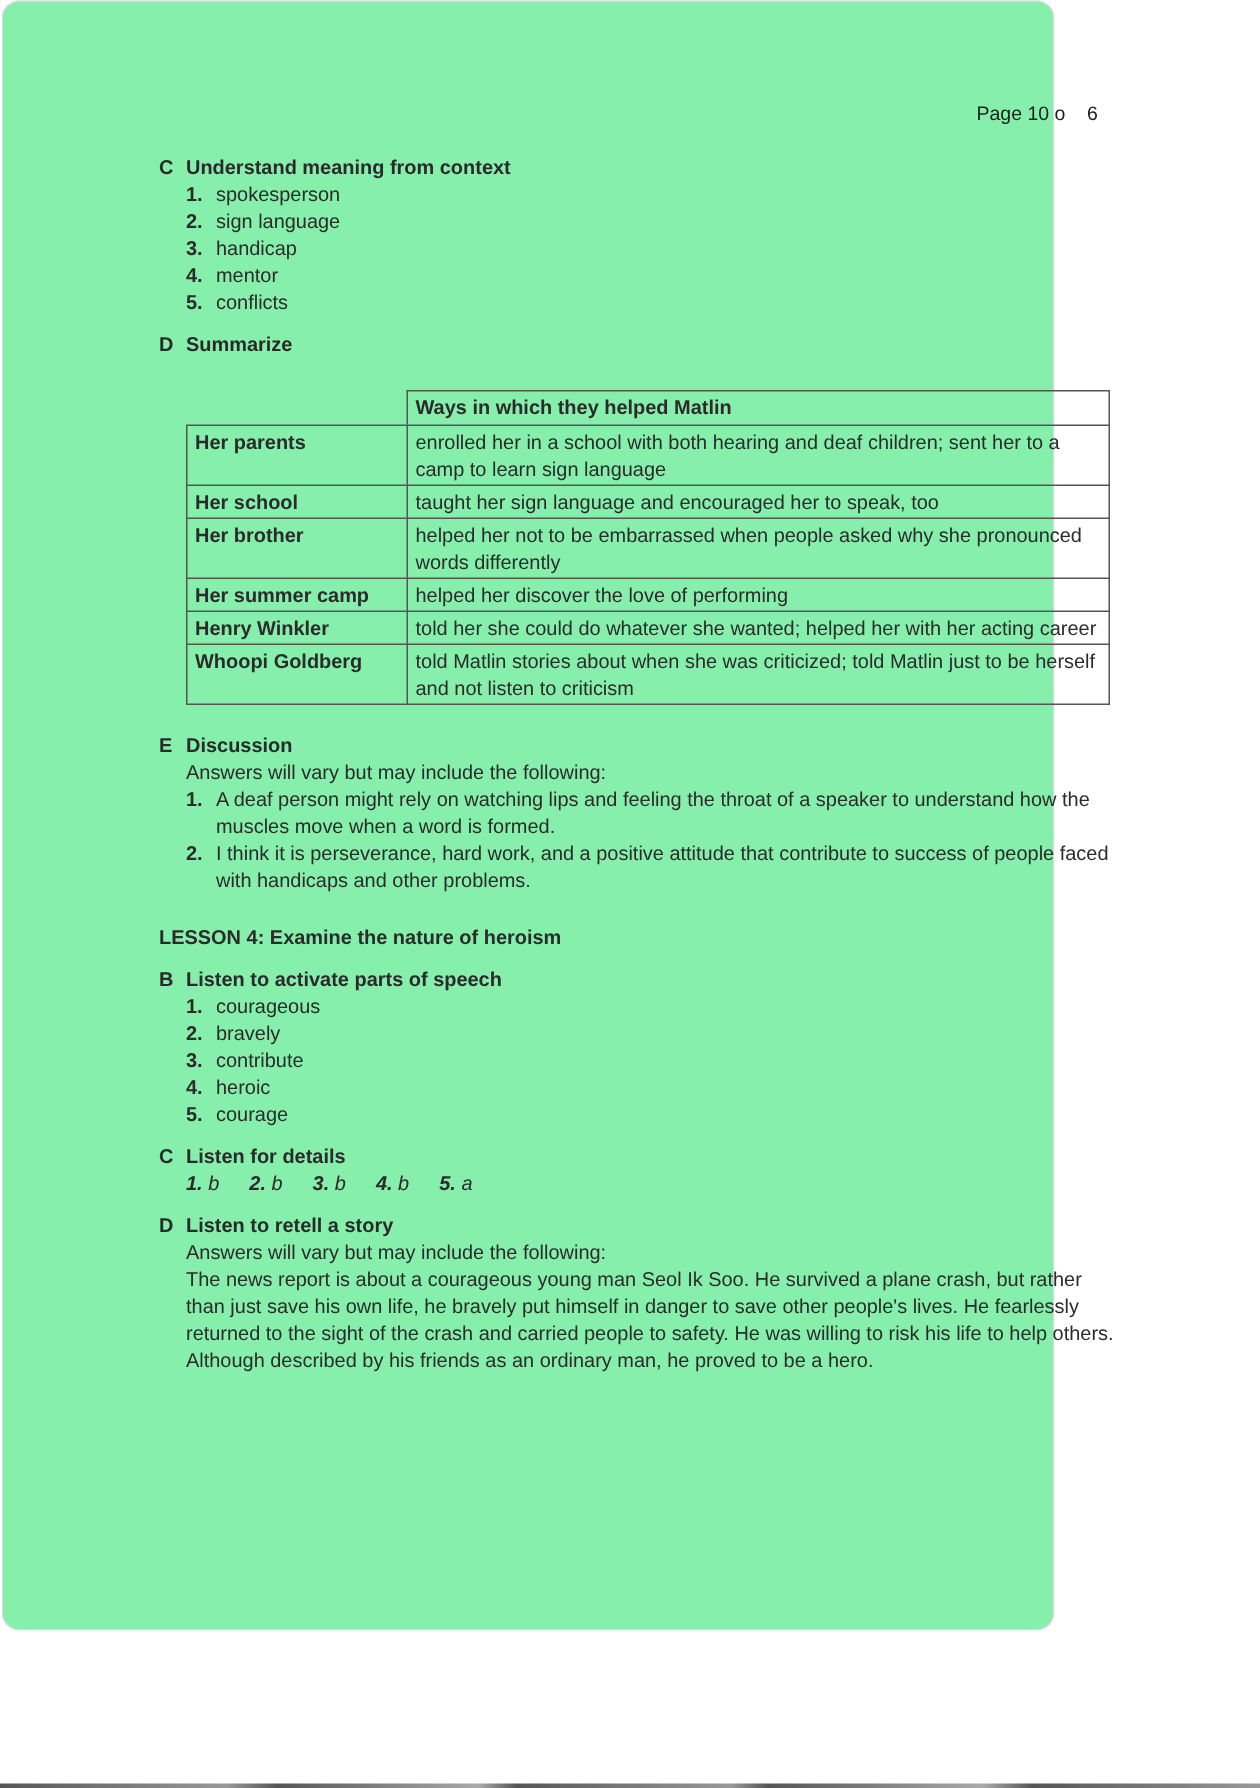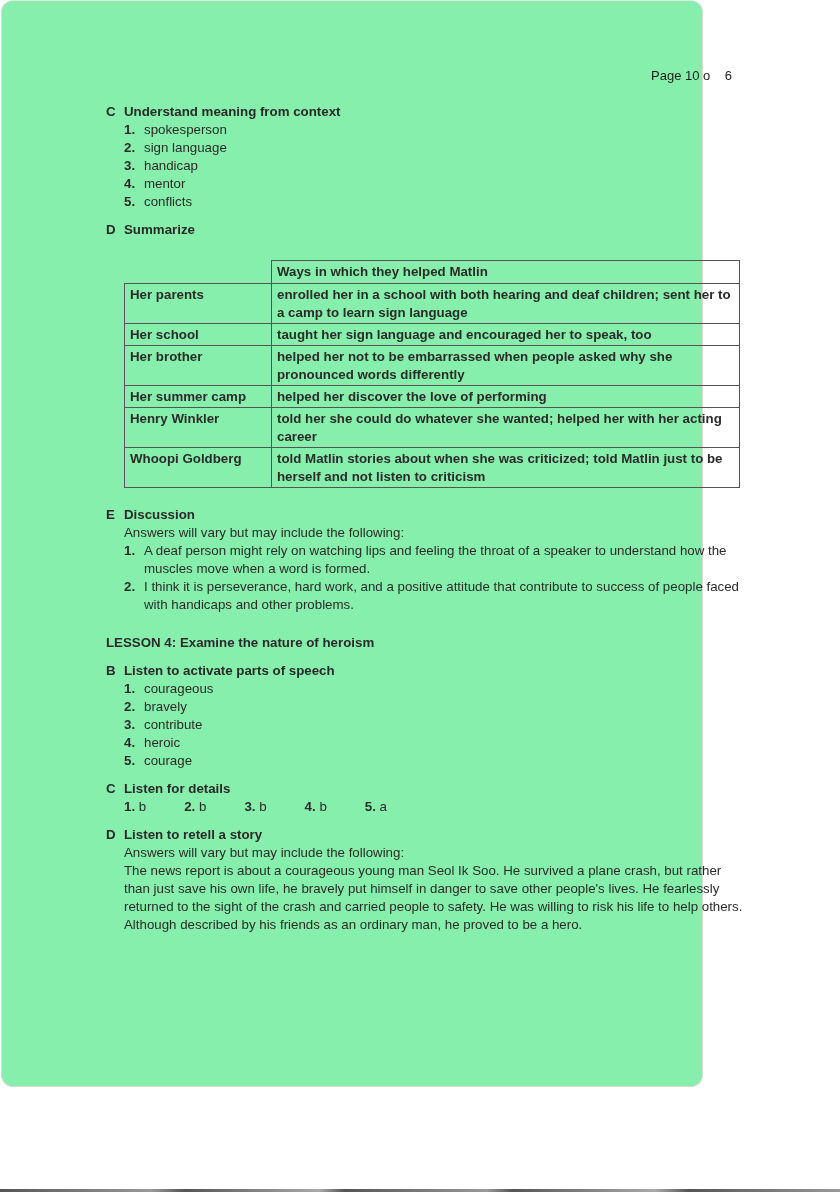--- a/index.html
+++ b/index.html
@@ -28,28 +28,28 @@
   .content { position:absolute; left:104px; top:102px; width:640px; font-size:13.3px; line-height:18px; }
   .sec-head { font-weight:bold; color:#2a2a2a; display:flex; }
   .sec-letter { width:18px; flex:none; }
   .items { margin-left:18px; }
   .item { display:flex; }
   .num { font-weight:bold; width:20px; flex:none; }
   .italic { }
   .gap-s { height:10px; }
   .gap-m { height:10px; }
   .lesson { font-weight:bold; margin-top:20px; }
-  .inline-ans { display:flex; gap:38px; }
+  .inline-ans { display:flex; gap:20px;font-style:italic; }
   .inline-ans span b { font-weight:bold; }
 
   table.summ {
     border-collapse:collapse; margin-left:18px; margin-top:21px; width:616px;
     font-size:13.3px; line-height:18px;
   }
-  table.summ td { border:1px solid #555; padding:2px 5px 1px 5px; vertical-align:top;font-weight:bold; }
+  table.summ td { border:1px solid #555; padding:2px 5px 1px 5px; vertical-align:top; }
   table.summ td.rowhead { font-weight:bold; width:136px; }
   table.summ td.blank { border:none; border-bottom:1px solid #555; }
   table.summ th { border:1px solid #555; font-weight:bold; text-align:left; padding:2px 5px; }
 </style>
 </head>
 <body>
 
 <div class="page">
   <div class="page-number">Page 10 o    6</div>
 

